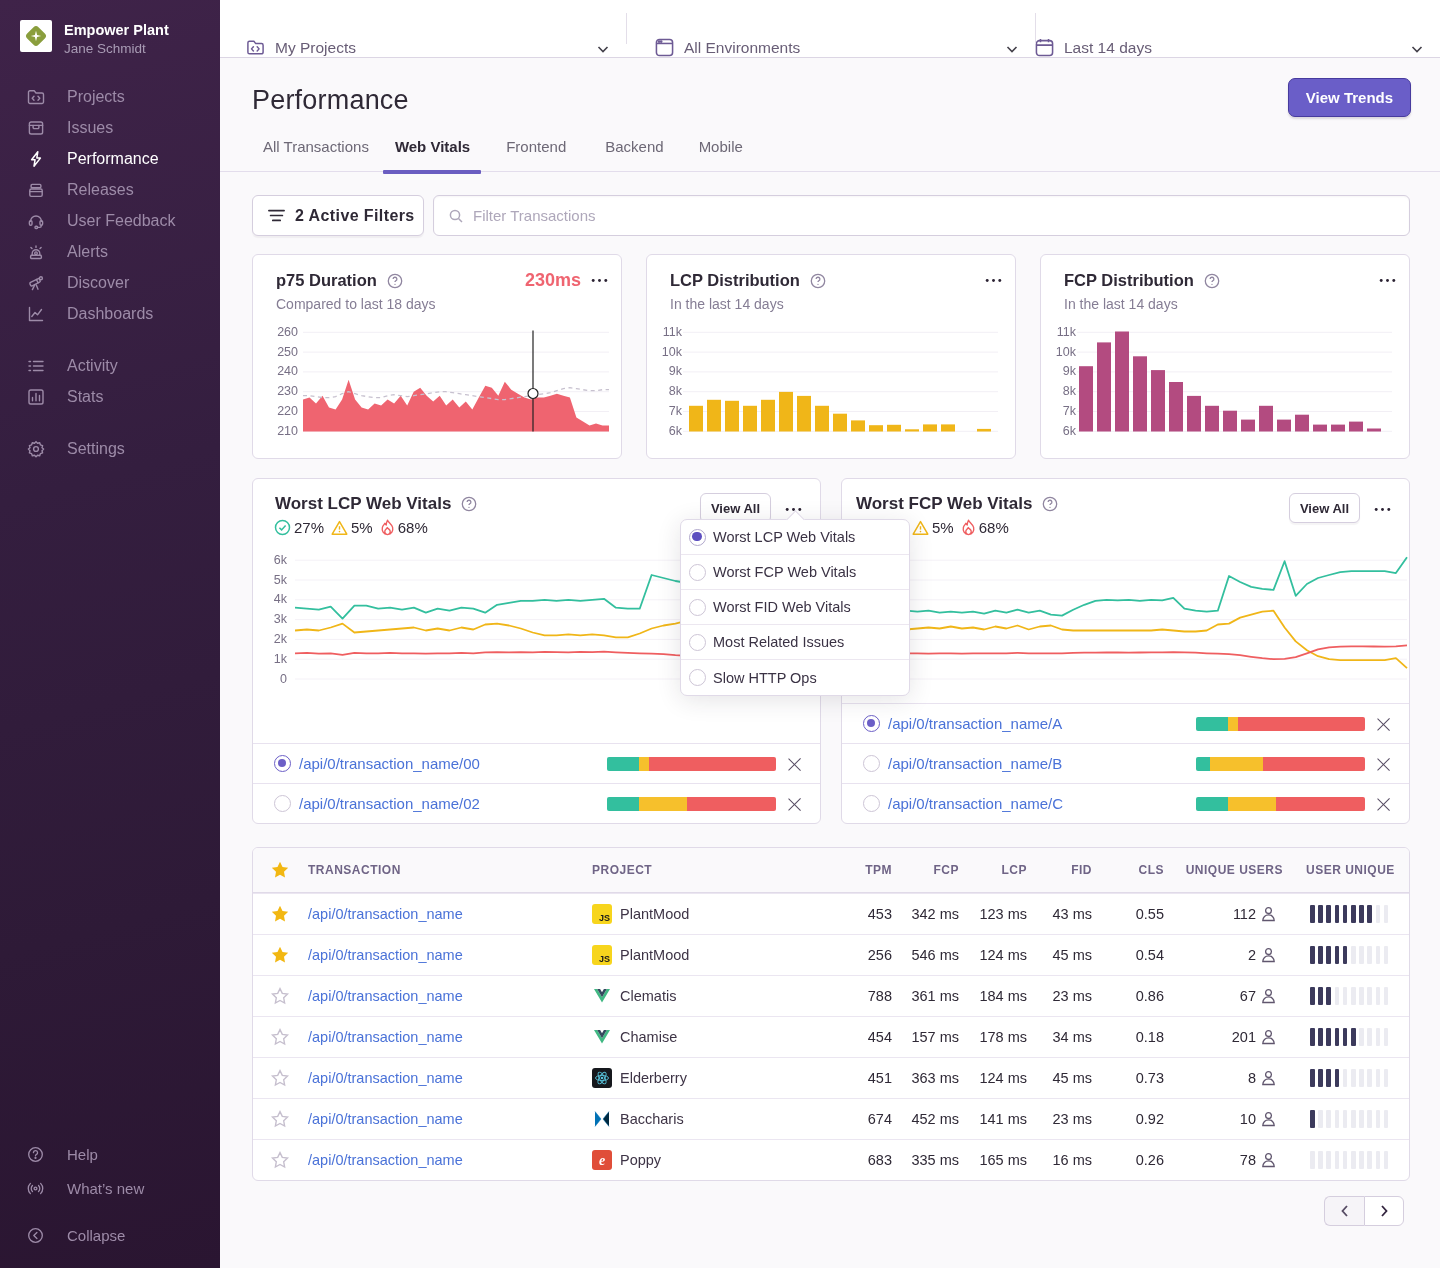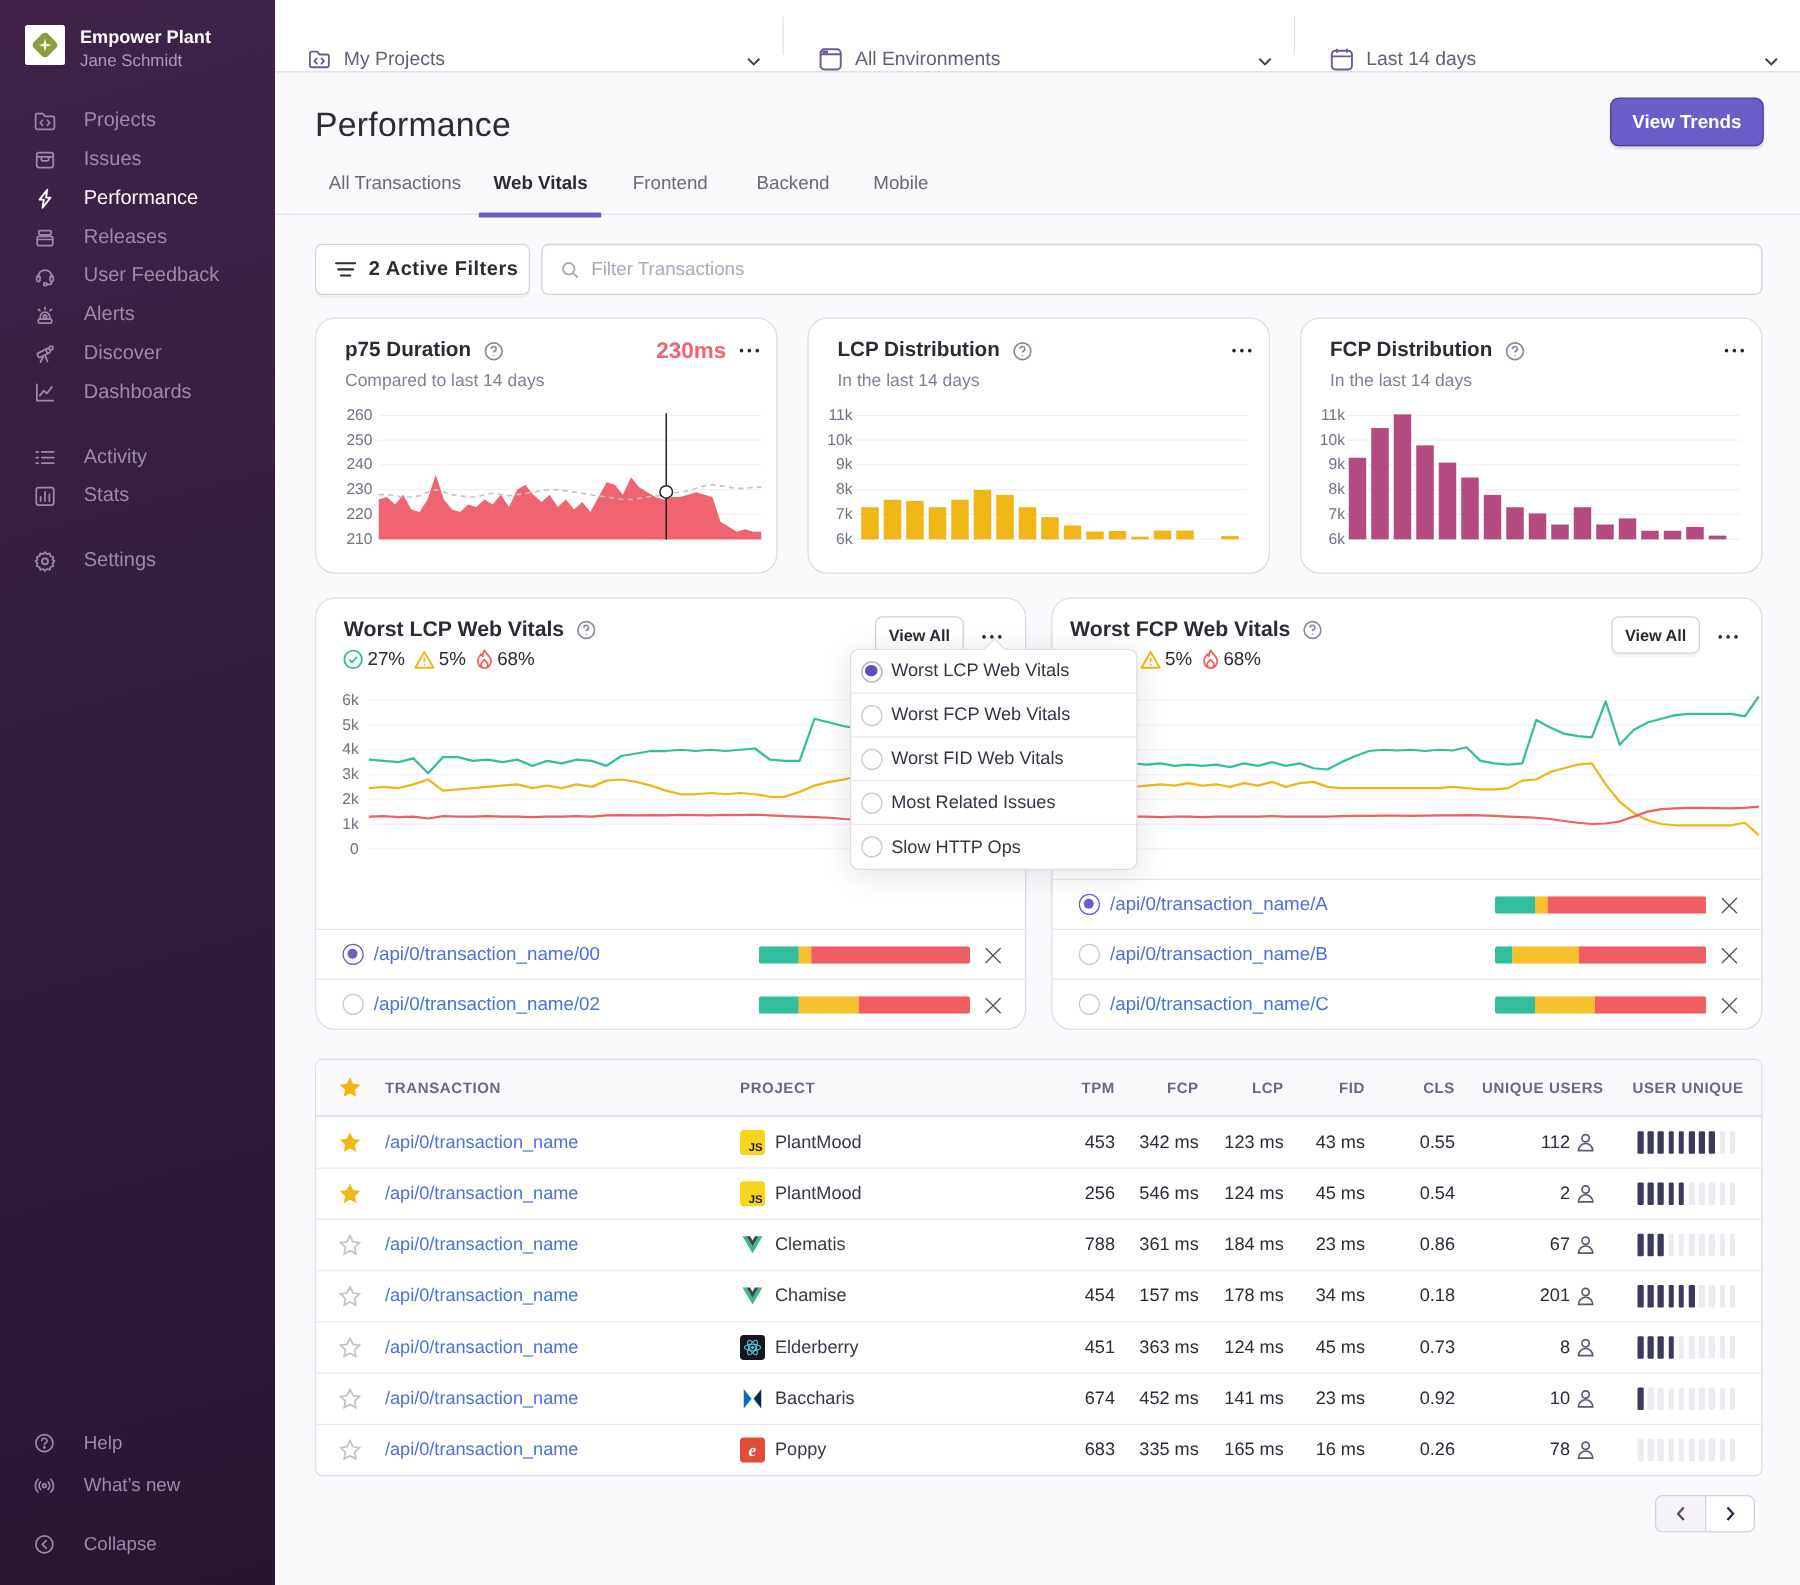--- a/index.html
+++ b/index.html
@@ -46,21 +46,21 @@
 
 
 .filterrow { display:flex; height:41px; }
 .filterbtn { width:172px; height:41px; background:#fff; border:1px solid #d5cede; border-radius:6px; display:flex; align-items:center; padding-left:15px; box-shadow:0 2px 1px rgba(50,35,60,0.05); }
 .filterbtn span { font-size:16px; font-weight:bold; color:#2f2936; margin-left:10px; letter-spacing:0.4px; }
 .searchbox { flex:1; margin-left:9px; height:41px; background:#fff; border:1px solid #d5cede; border-radius:6px; display:flex; align-items:center; padding-left:14px; box-shadow:inset 0 1px 2px rgba(50,35,60,0.04); }
 .searchbox span { color:#aea7ba; font-size:15px; margin-left:9px; }
 
 
 .cards3 { display:flex; margin-top:18px; }
-.card { background:#fff; border:1px solid #e0dae8; border-radius:16px; position:relative; }
+.card { background:#fff; border:1px solid #e0dae8; border-radius:6px; position:relative; }
 .c-small { width:370px; height:205px; }
 .c-small + .c-small { margin-left:24px; }
 .c-title { position:absolute; left:23px; top:16px; font-size:16.5px; font-weight:bold; color:#2f2936; display:flex; align-items:center; }
 .qmark { margin-left:10px; }
 .c-sub { position:absolute; left:23px; top:41px; font-size:14px; color:#857d94; }
 .c-val { position:absolute; right:40px; top:15px; font-size:18px; font-weight:bold; color:#ef6470; }
 .dots { position:absolute; right:13px; top:273px; line-height:0; } .dots svg, .w-dots svg { display:block; }
 .ylabels { position:absolute; left:0; top:0; }
 .ylab { position:absolute; left:0; font-size:12.5px; color:#776f85; line-height:12px; text-align:right; }
 
@@ -288,21 +288,21 @@
           <circle cx="5.2" cy="3" r="0.5" fill="#6d5a94"></circle>
         </svg>
       </span>
     <span class="tb-txt">All Environments</span>
     <span class="tb-chev">
         <svg width="16" height="16" viewBox="0 0 16 16" fill="none" stroke="#43404a" stroke-width="1.6">
           <path d="M3.5 6 L8 10.5 L12.5 6"></path>
         </svg>
       </span>
   </div>
-  <div class="tb-sec" style="width:405px; padding-left:29px;">
+  <div class="tb-sec" style="width:405px; ">
     <span class="tb-ic">
         <svg width="19" height="19" viewBox="0 0 16 16" fill="none" stroke="#6d5a94" stroke-width="1.3">
           <rect x="1.2" y="2.2" width="13.6" height="12.6" rx="2.5"></rect>
           <path d="M1.2 6 H14.8 M4.6 0.8 V3.6 M11.4 0.8 V3.6"></path>
         </svg>
       </span>
     <span class="tb-txt">Last 14 days</span>
     <span class="tb-chev">
         <svg width="16" height="16" viewBox="0 0 16 16" fill="none" stroke="#43404a" stroke-width="1.6">
           <path d="M3.5 6 L8 10.5 L12.5 6"></path>
@@ -340,21 +340,21 @@
       </div>
     </div>
 
     <div class="cards3">
         <div class="card c-small">
 <div class="c-title">p75 Duration <svg class="qmark" width="16" height="16" viewBox="0 0 16 16" fill="none" stroke="#9086a0" stroke-width="1.3">
               <circle cx="8" cy="8" r="6.7"></circle>
               <path d="M6.1 6.1 a1.9 1.9 0 1 1 2.6 1.8 c-.5 .2 -.7 .55 -.7 1.05"></path>
               <circle cx="8" cy="11.4" r="0.6" fill="#9086a0" stroke="none"></circle>
             </svg></div>
-<div class="c-sub">Compared to last 14 days</div>
+<div class="c-sub">Compared to last 18 days</div>
 <div class="c-val">230ms</div>
 <div class="dots" style="top:23px">
             <svg width="17" height="5" viewBox="0 0 17 5">
               <circle cx="2.2" cy="2.5" r="1.45" fill="#2b2233"></circle>
               <circle cx="8.5" cy="2.5" r="1.45" fill="#2b2233"></circle>
               <circle cx="14.8" cy="2.5" r="1.45" fill="#2b2233"></circle>
             </svg>
           </div>
 <div class="ylabels">
             <div class="ylab" style="top:70.8px; width:45px;">260</div>

